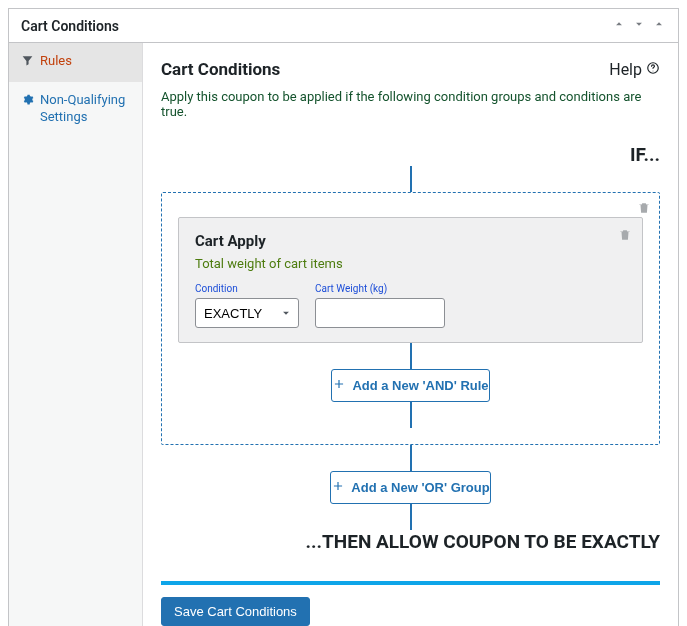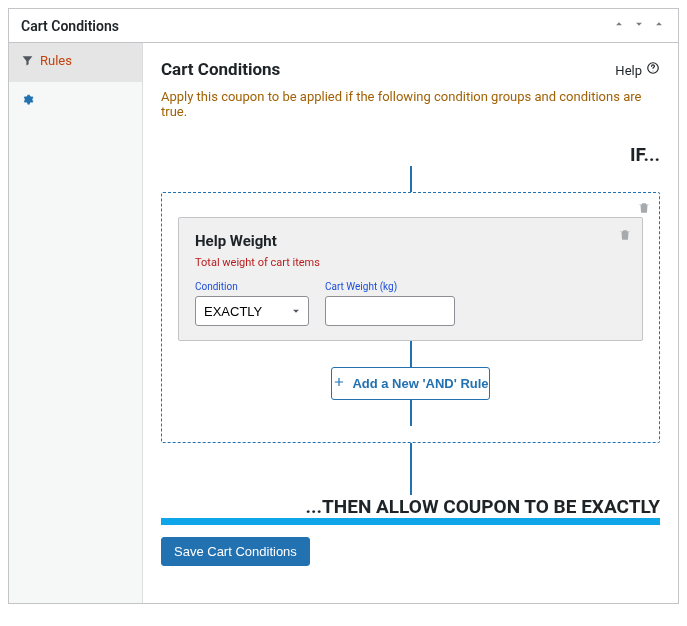--- a/index.html
+++ b/index.html
@@ -12,46 +12,46 @@
 .panel-body { display: flex; min-height: 560px; }
 .sidebar { width: 134px; background: #f6f7f7; border-right: 1px solid #dcdcde; }
 .sidebar-item { display: flex; align-items: flex-start; gap: 6px; padding: 10px 12px; font-size: 13px; cursor: pointer; line-height: 1.3; }
 .sidebar-item.active { background: #e5e5e5; color: #c2410c; }
 .sidebar-item.link { color: #2271b1; }
 .sidebar-icon { flex-shrink: 0; margin-top: 1px; }
 .sidebar-icon svg { width: 13px; height: 13px; }
 .main { flex: 1; padding: 16px 18px; }
 .main-header { display: flex; justify-content: space-between; align-items: center; margin-bottom: 10px; }
 .main-title { font-size: 17px; font-weight: 700; }
-.help-link { font-size: 13px; color: #1d2327; display: flex; align-items: flex-end; gap: 4px; cursor: pointer; }
+.help-link { font-size: 16px; color: #1d2327; display: flex; align-items: flex-start; gap: 4px; cursor: pointer; }
 .help-link svg { width: 14px; height: 14px; }
-.description { font-size: 13px; color: #a16207; margin-bottom: 24px; }
+.description { font-size: 13px; color: #14532d; margin-bottom: 24px; }
 .if-then { font-size: 19px; font-weight: 700; text-align: right; }
 .connector { width: 2px; height: 26px; background: #2271b1; margin: 0 auto; }
 .group { border: 1px dashed #2271b1; border-radius: 2px; padding: 16px; position: relative; background: #fff; }
 .group-delete { position: absolute; top: 8px; right: 8px; cursor: pointer; }
 .group-delete svg { width: 14px; height: 14px; fill: #a7aaad; }
 .rule { background: #f0f0f1; border: 1px solid #c3c4c7; border-radius: 2px; padding: 14px 16px; position: relative; margin-top: 8px; }
 .rule-delete { position: absolute; top: 10px; right: 10px; cursor: pointer; }
 .rule-delete svg { width: 14px; height: 14px; fill: #a7aaad; }
 .rule-title { font-size: 15px; font-weight: 700; margin-bottom: 6px; }
-.rule-desc { font-size: 11px; color: #b91c1c; margin-bottom: 12px; }
+.rule-desc { font-size: 13px; color: #4d7c0f; margin-bottom: 12px; }
 .rule-fields { display: flex; gap: 16px; }
 .field { display: flex; flex-direction: column; gap: 4px; }
 .field-label { font-size: 10px; color: #1d4ed8; }
 .select-wrap { position: relative; }
 select, input[type="text"] { height: 30px; border: 1px solid #8c8f94; border-radius: 3px; background: #fff; font-size: 13px; padding: 0 8px; }
-select { width: 114px; padding-right: 24px; appearance: none; -webkit-appearance: none; }
+select { width: 104px; padding-right: 24px; appearance: none; -webkit-appearance: none; }
 .select-wrap svg { position: absolute; right: 6px; top: 50%; transform: translateY(-50%); width: 14px; height: 14px; pointer-events: none; fill: #50575e; }
 input[type="text"] { width: 130px; }
 .btn-outline { display: inline-flex; align-items: center; gap: 6px; border: 1px solid #2271b1; background: #fff; color: #2271b1; font-weight: 600; font-size: 13px; padding: 7px 0; border-radius: 3px; cursor: pointer; }
 .btn-outline svg { width: 14px; height: 14px; fill: #2271b1; }
 .btn-row { text-align: center; }
 .btn-primary { background: #2271b1; color: #fff; border: 1px solid #2271b1; font-size: 13px; padding: 6px 12px; border-radius: 3px; cursor: pointer; }
-.footer { border-top: 7px solid #0ea5e9; padding: 12px 0 0 0; }
+.footer { border-top: 4px solid #0ea5e9; padding: 12px 0 0 0; margin-top: 28px; }
 </style>
 </head>
 <body>
 
 <div class="panel">
   <div class="panel-header">
     <div class="panel-title">Cart Conditions</div>
     <div class="panel-header-controls">
       <span><svg viewBox="0 0 24 24">
             <path d="M7 14l5-5 5 5z"></path>
@@ -69,20 +69,21 @@
       <div class="sidebar-item active">
         <span class="sidebar-icon"><svg viewBox="0 0 24 24" fill="#50575e">
               <path d="M3 4h18l-7 9v6l-4 2v-8L3 4z"></path>
             </svg></span>
         <span>Rules</span>
       </div>
       <div class="sidebar-item link">
         <span class="sidebar-icon"><svg viewBox="0 0 24 24" fill="#2271b1">
               <path d="M12 8a4 4 0 100 8 4 4 0 000-8zm9 4a7 7 0 00-.1-1.2l2-1.6-2-3.4-2.4 1a7 7 0 00-2-1.2L16 3h-4l-.5 2.6a7 7 0 00-2 1.2l-2.4-1-2 3.4 2 1.6A7 7 0 007 12c0 .4 0 .8.1 1.2l-2 1.6 2 3.4 2.4-1c.6.5 1.3.9 2 1.2L12 21h4l.5-2.6c.7-.3 1.4-.7 2-1.2l2.4 1 2-3.4-2-1.6c.1-.4.1-.8.1-1.2z"></path>
             </svg></span>
+        <span>Non-Qualifying Settings</span>
       </div>
     </div>
     <div class="main">
       <div class="main-header">
         <div class="main-title">Cart Conditions</div>
         <div class="help-link">
           <span>Help</span>
           <span><svg viewBox="0 0 24 24" fill="none" stroke="#1d2327" stroke-width="2">
                 <circle cx="12" cy="12" r="9"></circle>
                 <path d="M9.5 9a2.5 2.5 0 015 0c0 1.5-2.5 2-2.5 3.5" stroke-linecap="round"></path>
@@ -101,21 +102,21 @@
                 <path d="M6 7h12l-1 13H7L6 7zm3-3h6l1 2H8l1-2zM4 6h16v1H4z"></path>
               </svg></span>
         </span>
 
         <div class="rule">
           <span class="rule-delete">
             <span><svg viewBox="0 0 24 24">
                   <path d="M6 7h12l-1 13H7L6 7zm3-3h6l1 2H8l1-2zM4 6h16v1H4z"></path>
                 </svg></span>
           </span>
-          <div class="rule-title">Help Weight</div>
+          <div class="rule-title">Cart Apply</div>
           <div class="rule-desc">Total weight of cart items</div>
           <div class="rule-fields">
             <div class="field">
               <label class="field-label">Condition</label>
               <div class="select-wrap">
                 <select id="cond-select"><option value="EXACTLY">EXACTLY</option><option value="MORE THAN">MORE THAN</option><option value="LESS THAN">LESS THAN</option></select>
                 <svg viewBox="0 0 24 24">
                     <path d="M7 10l5 5 5-5z"></path>
                   </svg>
               </div>
@@ -133,20 +134,28 @@
             <span><svg viewBox="0 0 24 24">
                   <path d="M11 5h2v14h-2zM5 11h14v2H5z"></path>
                 </svg></span>
             <span>Add a New 'AND' Rule</span>
           </button>
         </div>
         <div class="connector"></div>
       </div>
 
       <div class="connector"></div>
+      <div class="btn-row">
+        <button class="btn-outline">
+          <span><svg viewBox="0 0 24 24">
+                <path d="M11 5h2v14h-2zM5 11h14v2H5z"></path>
+              </svg></span>
+          <span>Add a New 'OR' Group</span>
+        </button>
+      </div>
       <div class="connector"></div>
 
       <div class="if-then">...THEN ALLOW COUPON TO BE EXACTLY</div>
 
       <div class="footer">
         <button class="btn-primary">Save Cart Conditions</button>
       </div>
     </div>
   </div>
 </div>

